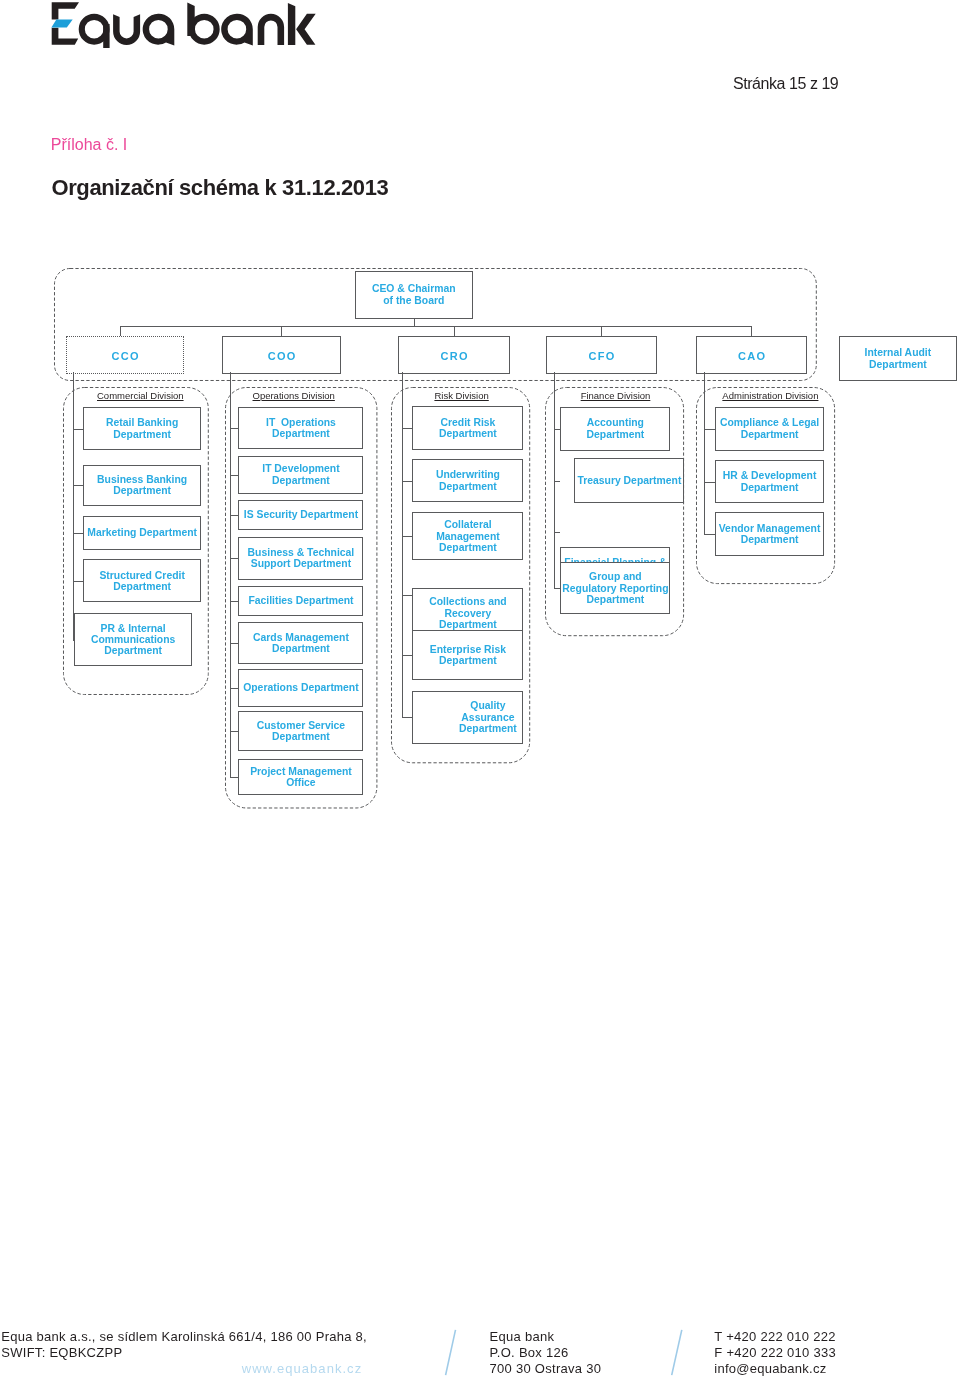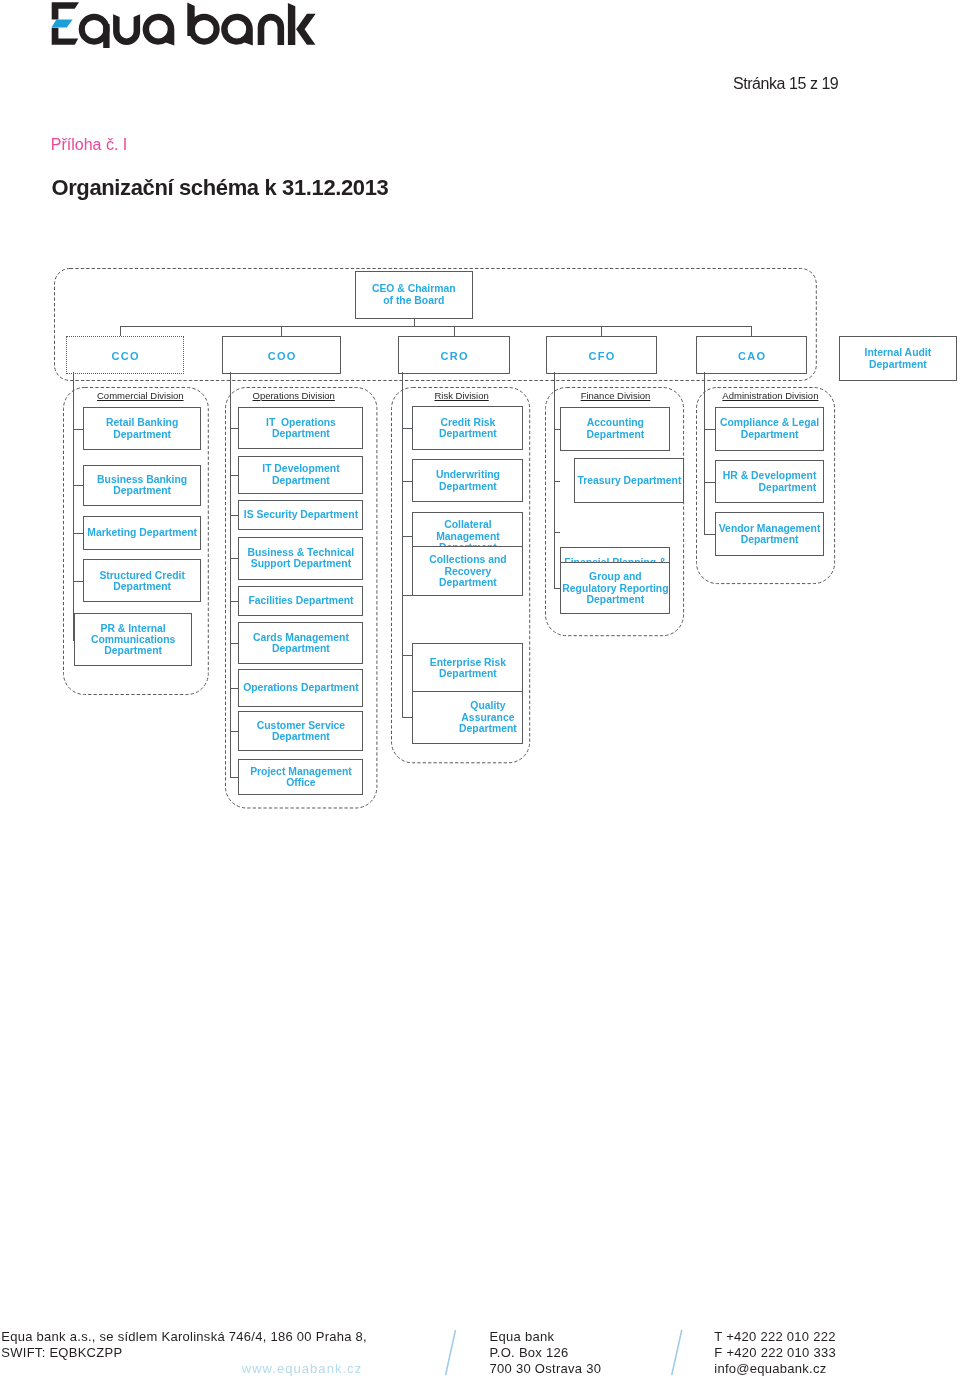--- a/index.html
+++ b/index.html
@@ -196,25 +196,25 @@
       </div>
 <div class="hline" style="left:402.4px;top:480.5px;width:10.0px;"></div>
 <div class="node dept" style="left:412.4px;top:459.0px;width:111.1px;height:43.0px;">
         <span>Underwriting<br>Department</span>
       </div>
 <div class="hline" style="left:402.4px;top:536.2px;width:10.0px;"></div>
 <div class="node dept" style="left:412.4px;top:511.9px;width:111.1px;height:48.6px;">
         <span>Collateral<br>Management<br>Department</span>
       </div>
 <div class="hline" style="left:402.4px;top:595.0px;width:10.0px;"></div>
-<div class="node dept" style="left:412.4px;top:546px;width:111.1px;height:50.4px;">
+<div class="node dept" style="left:412.4px;top:588px;width:111.1px;height:50.4px;">
         <span>Collections and<br>Recovery<br>Department</span>
       </div>
 <div class="hline" style="left:402.4px;top:655.4px;width:10.0px;"></div>
-<div class="node dept" style="left:412.4px;top:643px;width:111.1px;height:49.6px;">
+<div class="node dept" style="left:412.4px;top:630px;width:111.1px;height:49.6px;">
         <span>Enterprise Risk<br>Department</span>
       </div>
 <div class="hline" style="left:402.4px;top:717.3px;width:10.0px;"></div>
 <div class="node dept" style="left:412.4px;top:690.6px;width:111.1px;height:53.4px;padding-left:40px;">
         <span>Quality Assurance<br>Department</span>
       </div>
 <svg class="dashsvg" style="left:543.3px;top:384.6px;" width="143.10000000000002" height="253.19999999999993" viewBox="0 0 143.10000000000002 253.19999999999993">
         <rect x="2.5" y="2.5" width="138.10000000000002" height="248.19999999999993" rx="21.0" ry="21.0" fill="none" stroke="#58595b" stroke-width="1" stroke-dasharray="3.3 2.1"></rect>
       </svg>
 <div class="divlabel" style="left:525.5px;top:390.4px;width:180px;">Finance Division</div>
@@ -238,33 +238,33 @@
 <svg class="dashsvg" style="left:694.3px;top:384.6px;" width="143.10000000000002" height="201.10000000000002" viewBox="0 0 143.10000000000002 201.10000000000002">
         <rect x="2.5" y="2.5" width="138.10000000000002" height="196.10000000000002" rx="21.0" ry="21.0" fill="none" stroke="#58595b" stroke-width="1" stroke-dasharray="3.3 2.1"></rect>
       </svg>
 <div class="divlabel" style="left:680.4px;top:390.4px;width:180px;">Administration Division</div>
 <div class="vline" style="left:704.1px;top:372.0px;height:162.0px;"></div>
 <div class="hline" style="left:704.1px;top:428.8px;width:10.6px;"></div>
 <div class="node dept" style="left:714.7px;top:406.7px;width:109.8px;height:44.1px;">
         <span>Compliance &amp; Legal<br>Department</span>
       </div>
 <div class="hline" style="left:704.1px;top:481.6px;width:10.6px;"></div>
-<div class="node dept" style="left:714.7px;top:460.0px;width:109.8px;height:43.3px;text-align:right;">
+<div class="node dept" style="left:714.7px;top:460.0px;width:109.8px;height:43.3px;">
         <span>HR &amp; Development<br>Department</span>
       </div>
 <div class="hline" style="left:704.1px;top:534.0px;width:10.6px;"></div>
 <div class="node dept" style="left:714.7px;top:512.2px;width:109.8px;height:43.6px;">
         <span>Vendor Management<br>Department</span>
       </div>
 
   </div>
 
   <div id="footer">
     <div class="col" style="left:1.3px;top:0px;">
-      <div>Equa bank a.s., se sídlem Karolinská 746/4, 186 00 Praha 8,</div>
+      <div>Equa bank a.s., se sídlem Karolinská 661/4, 186 00 Praha 8,</div>
       <div><span>SWIFT: EQBKCZPP</span><span class="link" id="weblink">www.equabank.cz</span></div>
     </div>
     <svg class="slashsvg" style="left:440px;top:-4px;" width="26" height="60" viewBox="0 0 26 60">
         <path d="M15.5 4.8 L5.6 50.2" stroke="#9fcbe8" stroke-width="1.6" fill="none"></path>
       </svg>
     <div class="col" style="left:489.6px;top:0px;">
       <div>Equa bank</div>
       <div>P.O. Box 126</div>
       <div>700 30 Ostrava 30</div>
     </div>

